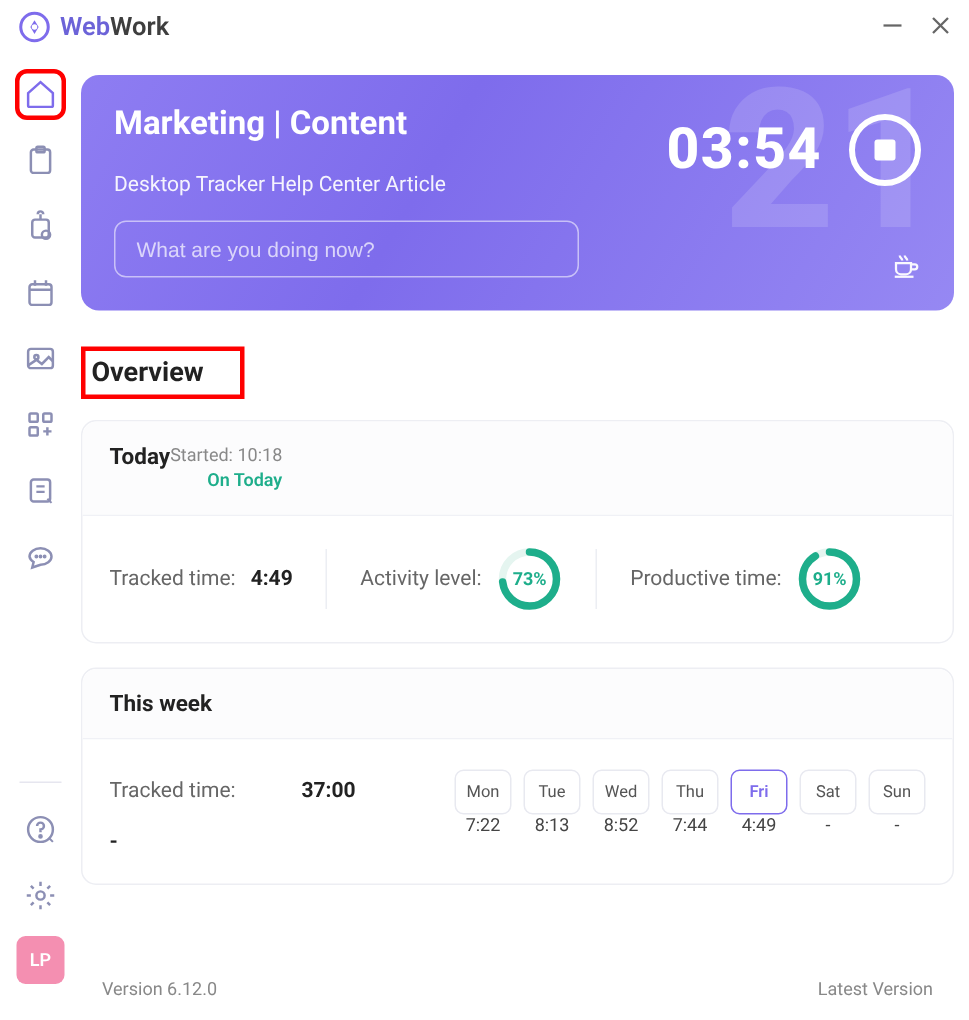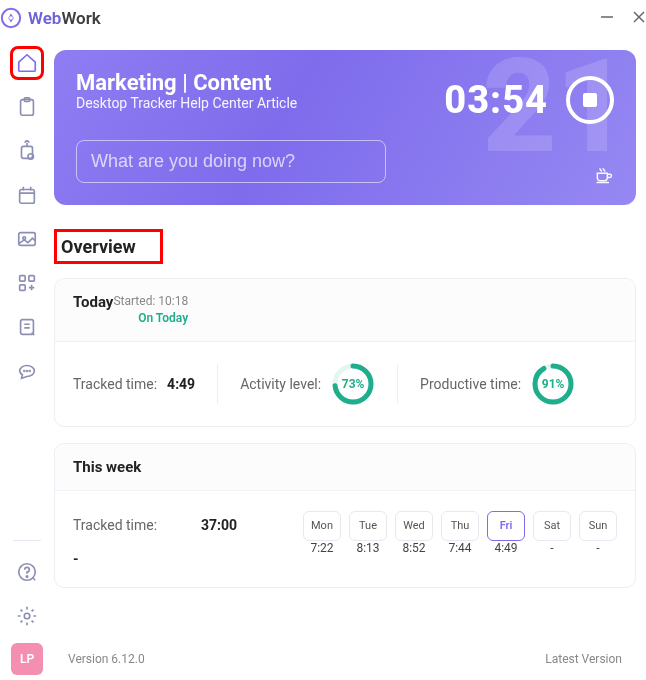--- a/index.html
+++ b/index.html
@@ -11,21 +11,21 @@
       overflow: hidden;
       color: #333;
     }
 
     
     .titlebar {
       height: 36px;
       display: flex;
       align-items: center;
       justify-content: space-between;
-      padding: 0 0;
+      padding: 0 12px;
       background: #ffffff;
     }
     .brand { display: flex; align-items: center; gap: 6px; font-weight: 600; font-size: 17px; }
     .brand-logo { width: 22px; height: 22px; }
     .brand-text { color: #3e3e3e; }
     .brand-text .highlight { color: #6c63d8; }
     .window-controls { display: flex; gap: 18px; color: #666; }
     .win-btn { cursor: pointer; }
 
     
@@ -51,21 +51,21 @@
       cursor: pointer;
       color: #8c8fb4;
     }
     .home-highlight {
       border: 3px solid #ff0000;
       border-radius: 8px;
     }
     .side-item svg { width: 22px; height: 22px; }
     .sidebar-bottom {
       position: absolute;
-      bottom: 5px;
+      bottom: 24px;
       display: flex;
       flex-direction: column;
       align-items: center;
       gap: 10px;
     }
     .sidebar-bottom-sep {
       width: 28px; height: 1px; background: #e6e6ef; margin: 4px 0;
     }
     .avatar {
       width: 32px; height: 32px;
@@ -102,42 +102,42 @@
       line-height: 1;
       letter-spacing: -2px;
     }
     .header-top {
       display: flex;
       justify-content: space-between;
       align-items: flex-start;
       position: relative;
       z-index: 1;
     }
-    .header-left { display: flex; flex-direction: column; gap: 0; }
+    .header-left { display: flex; flex-direction: column; gap: 20px; }
     .project-title { font-size: 22px; font-weight: 700; }
     .project-subtitle { font-size: 14px; opacity: 0.92; }
     .timer-row { display: flex; align-items: center; gap: 18px; margin-top: 6px; }
     .timer { font-size: 38px; font-weight: 800; letter-spacing: 1px; }
     .stop-btn {
       width: 48px; height: 48px;
       border: 4px solid #fff;
       border-radius: 50%;
       display: flex; align-items: center; justify-content: center;
       cursor: pointer;
     }
     .stop-inner { width: 14px; height: 14px; background: #fff; border-radius: 2px; }
     .task-input {
       margin-top: 16px;
       width: 310px;
       background: transparent;
       border: 1.5px solid rgba(255,255,255,0.55);
       border-radius: 8px;
       padding: 10px 14px;
       color: #fff;
-      font-size: 18px;
+      font-size: 14px;
       outline: none;
     }
     .task-input::placeholder { color: rgba(255,255,255,0.7); }
     .coffee-icon { position: absolute; right: 22px; bottom: 16px; color: #fff; opacity: 0.95; }
 
     
     .section-title {
       display: inline-block;
       font-size: 18px;
       font-weight: 700;

